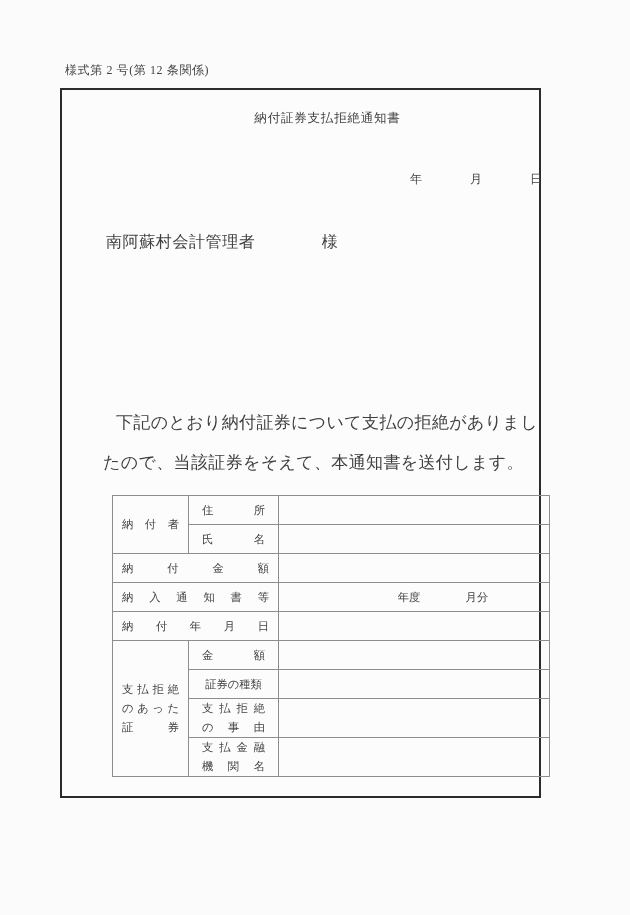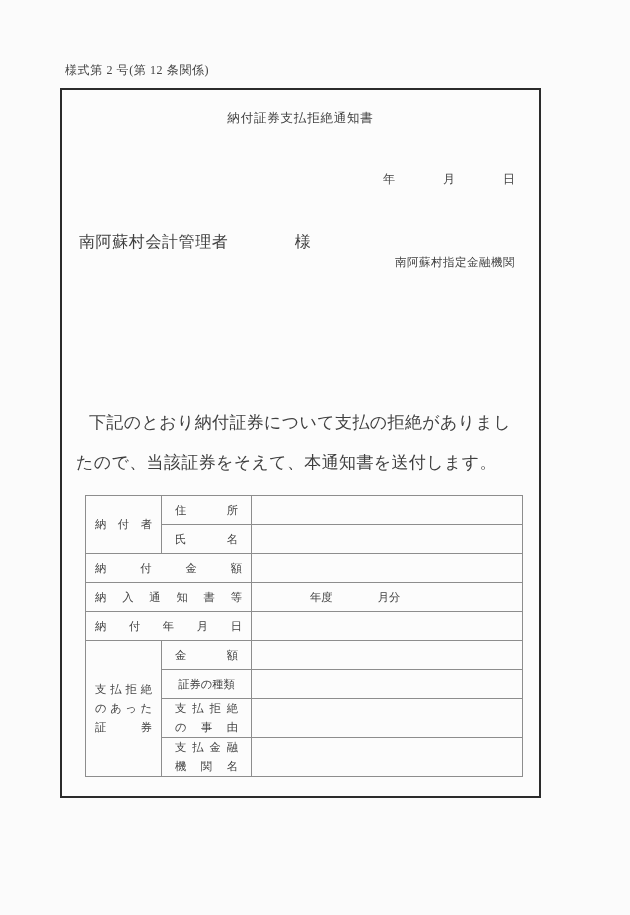--- a/index.html
+++ b/index.html
@@ -37,20 +37,21 @@
     height: 710px;
     border: 2px solid #2b2b2b;
     background: #fcfcfc;
     box-sizing: border-box;
   }
 
   .frame-inner {
     position: relative;
     width: 100%;
     height: 100%;
+    margin-left: 27px;
   }
 
   
   .doc-title {
     position: absolute;
     top: 20px;
     left: 0;
     width: 100%;
     text-align: center;
     font-size: 12.5px;
@@ -151,21 +152,21 @@
     line-height: 19px;
   }
   .stacked-narrow {
     display: block;
     text-align: justify;
     text-align-last: justify;
     padding: 0 13px;
     line-height: 19px;
   }
 
-  .val-cell { padding-left: 0; }
+  .val-cell { padding-left: 0; text-align: center; }
   .val-text {
     display: block;
     padding-left: 58px;
     white-space: pre;
     line-height: 1.45;
   }
 
   .col-a { width: 76px; }
   .col-b { width: 90px; }
   .col-c { width: 271px; }
@@ -182,21 +183,20 @@
   <div class="page-frame">
     <div class="frame-inner">
 
       <div class="doc-title">納付証券支払拒絶通知書</div>
 
       <div class="date-line">年　　　　月　　　　日</div>
 
       <div class="addressee">南阿蘇村会計管理者　　　　様</div>
 
       <div class="sender-block">
-        <div class="sender-line">南阿蘇村指定金融機関</div>
       </div>
 
       <div class="body-text">下記のとおり納付証券について支払の拒絶がありましたので、当該証券をそえて、本通知書を送付します。</div>
 
       <table class="data-table">
         <colgroup>
           <col class="col-a">
             <col class="col-b">
             <col class="col-c">
         </colgroup>

